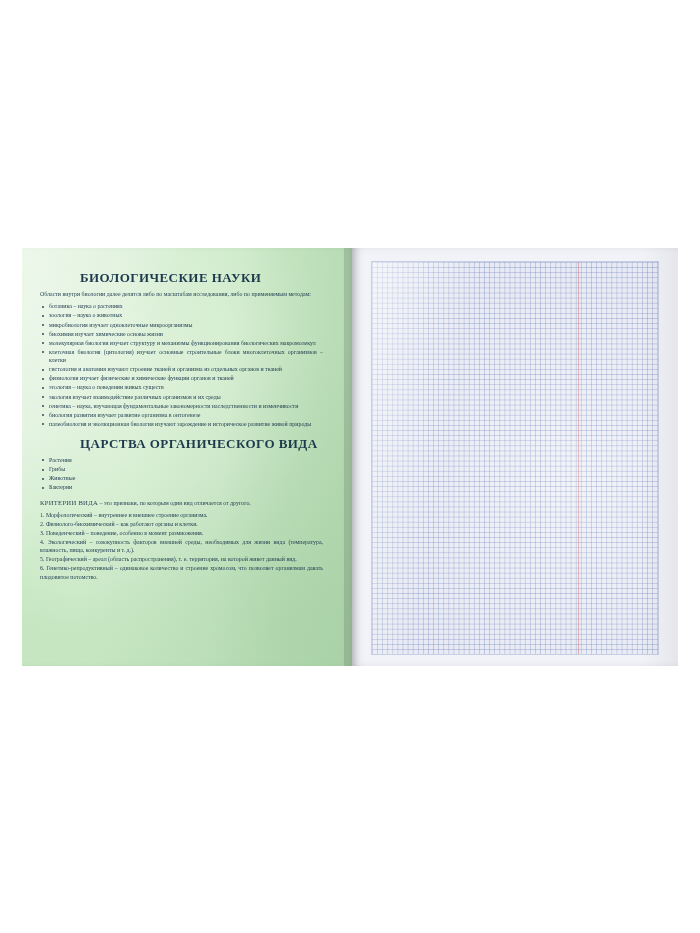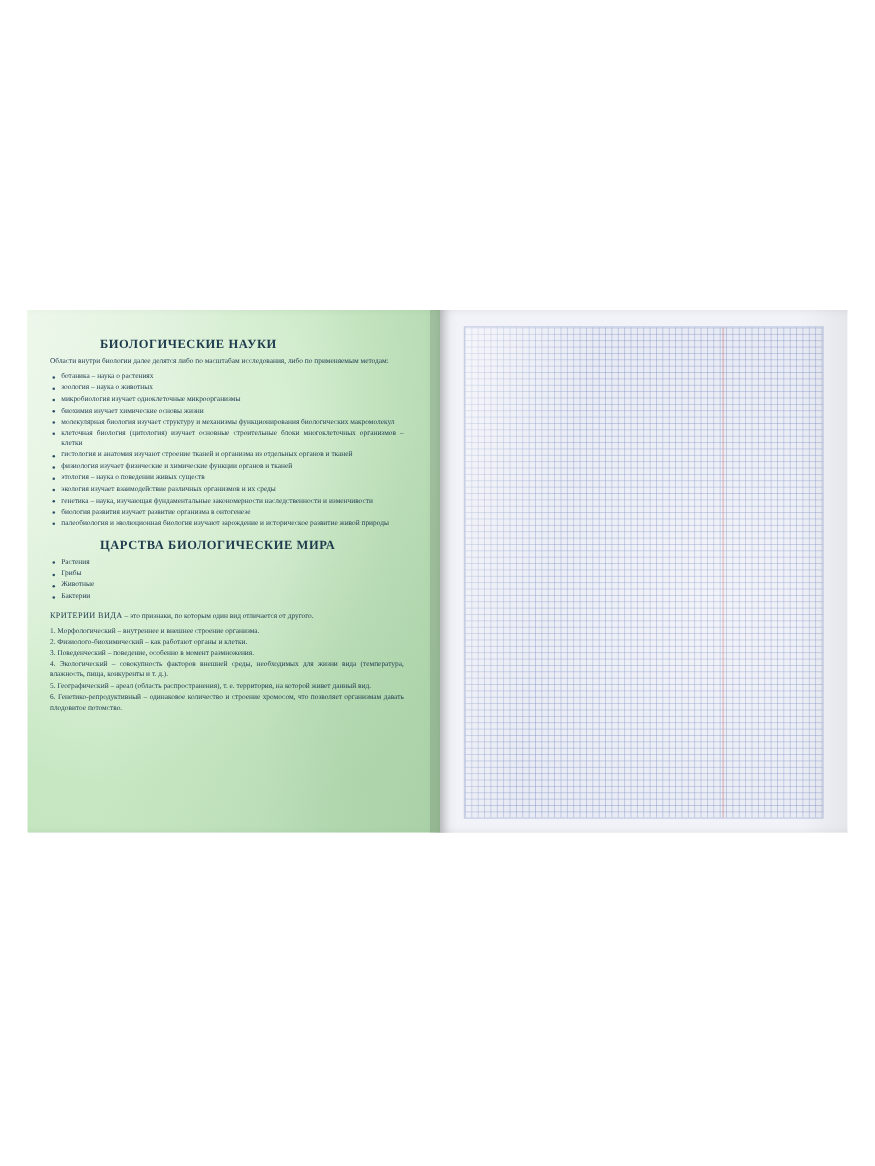--- a/index.html
+++ b/index.html
@@ -48,21 +48,21 @@
   }
   .page-left-inner {
     position: absolute;
     left: 18px;
     top: 22px;
     width: 283px;
     z-index: 2;
   }
 
   .sec-title {
-    font-size: 10px;
+    font-size: 13px;
     letter-spacing: 0.45px;
     color: #1d3a4d;
     margin: 0 0 4px 0;
     font-family: "Liberation Serif", serif;
     padding-left: 40px;
   }
   .para {
     font-size: 5.9px;
     line-height: 1.42;
     color: #1f3c50;
@@ -195,21 +195,21 @@
         <li>клеточная биология (цитология) изучает основные строительные блоки многоклеточных организмов – клетки</li>
         <li>гистология и анатомия изучают строение тканей и организма из отдельных органов и тканей</li>
         <li>физиология изучает физические и химические функции органов и тканей</li>
         <li>этология – наука о поведении живых существ</li>
         <li>экология изучает взаимодействие различных организмов и их среды</li>
         <li>генетика – наука, изучающая фундаментальные закономерности наследственности и изменчивости</li>
         <li>биология развития изучает развитие организма в онтогенезе</li>
         <li>палеобиология и эволюционная биология изучают зарождение и историческое развитие живой природы</li>
       </ul>
 
-      <h2 class="sec-title mt">ЦАРСТВА БИОЛОГИЧЕСКИЕ МИРА</h2>
+      <h2 class="sec-title mt">ЦАРСТВА ОРГАНИЧЕСКОГО ВИДА</h2>
       <ul class="bullets">
         <li>Растения</li>
         <li>Грибы</li>
         <li>Животные</li>
         <li>Бактерии</li>
       </ul>
 
       <div class="lead-inline">
         <span class="cap">КРИТЕРИИ ВИДА</span><span> – это признаки, по которым один вид отличается от другого.</span>
       </div>

